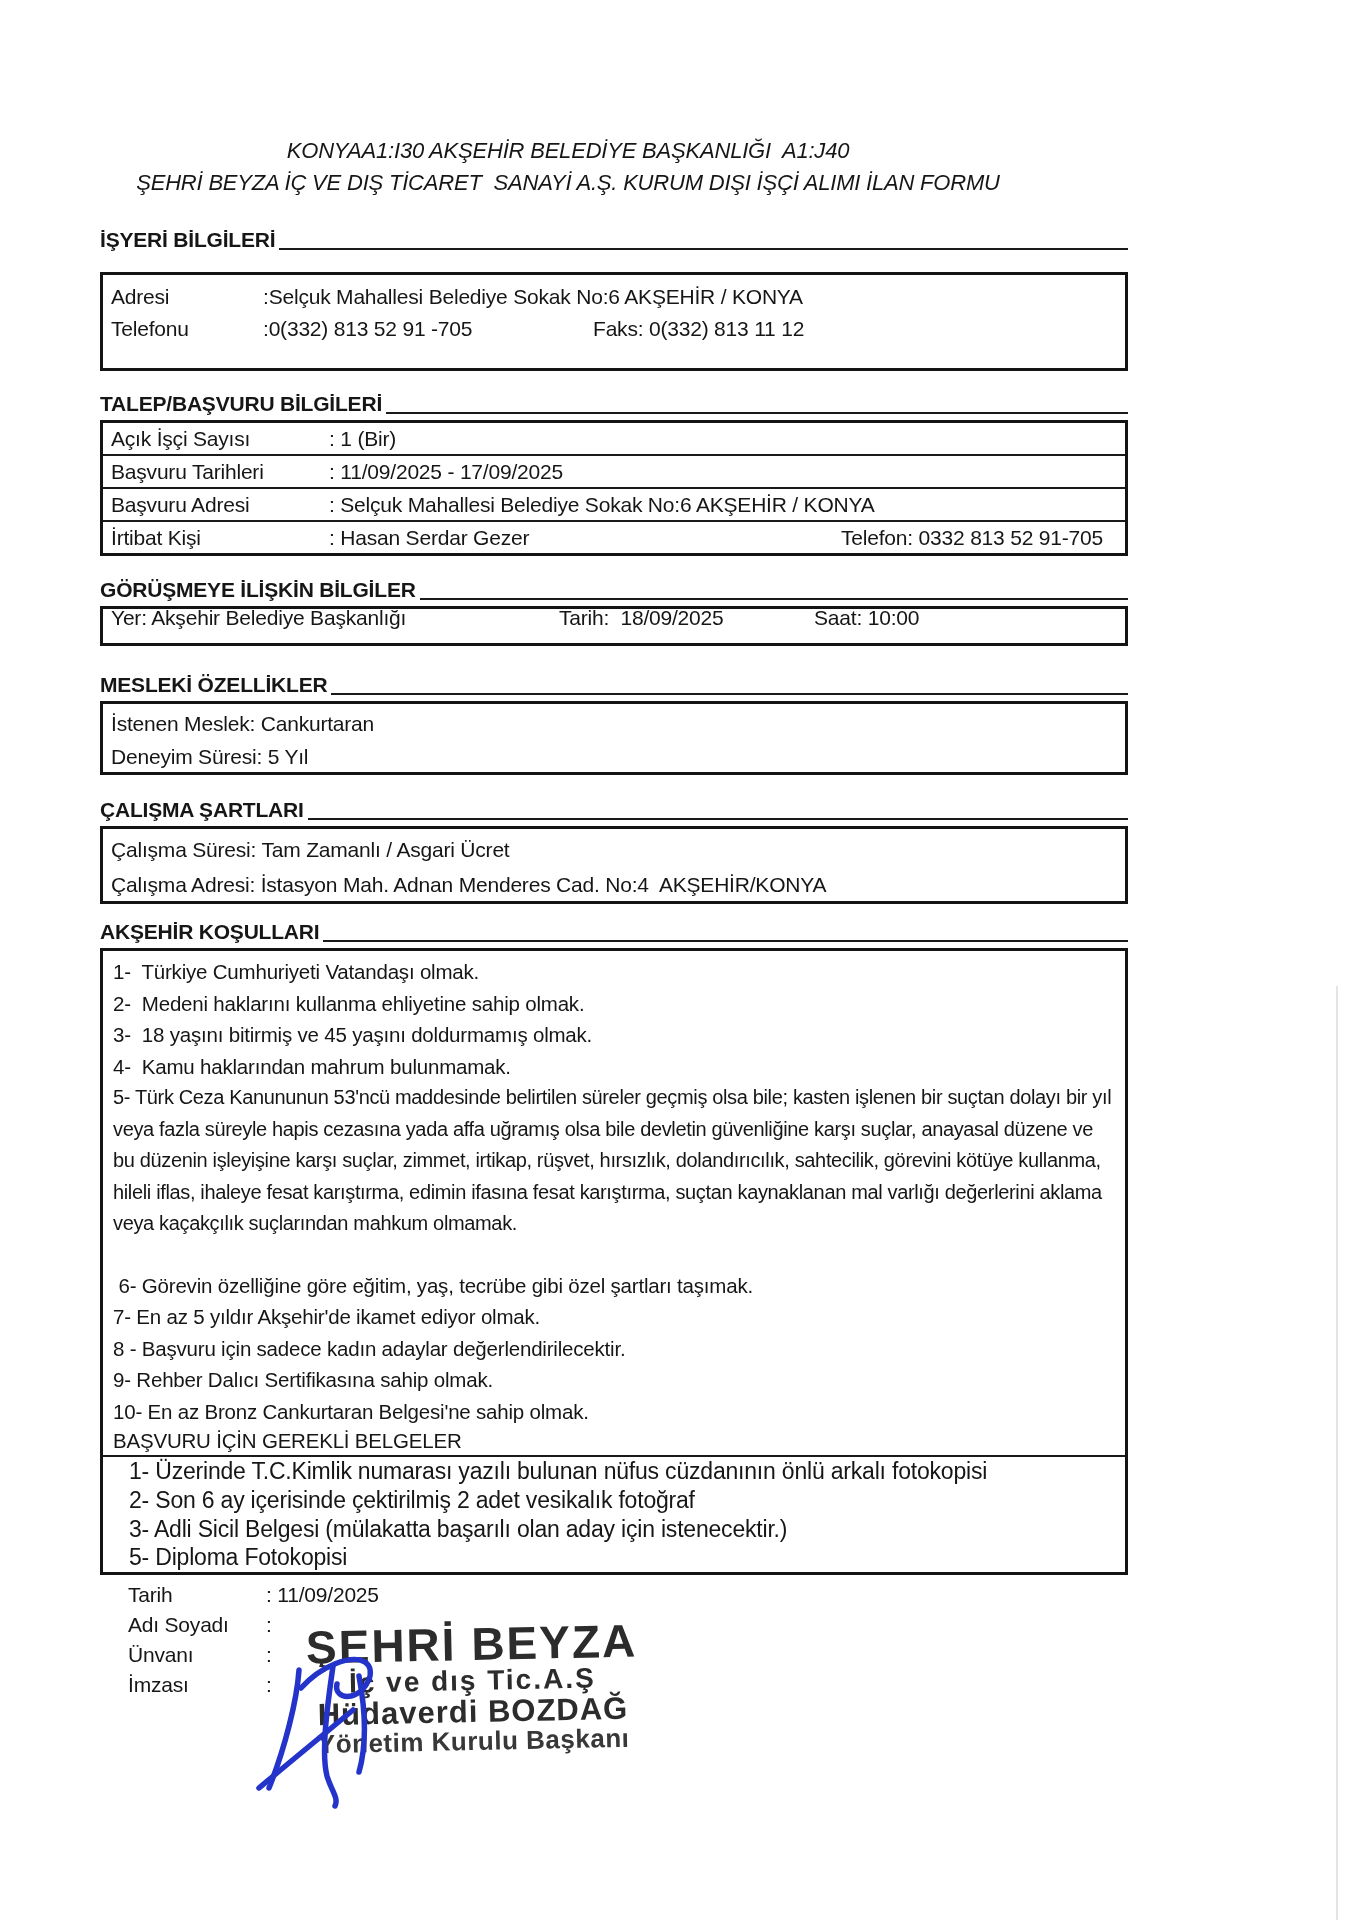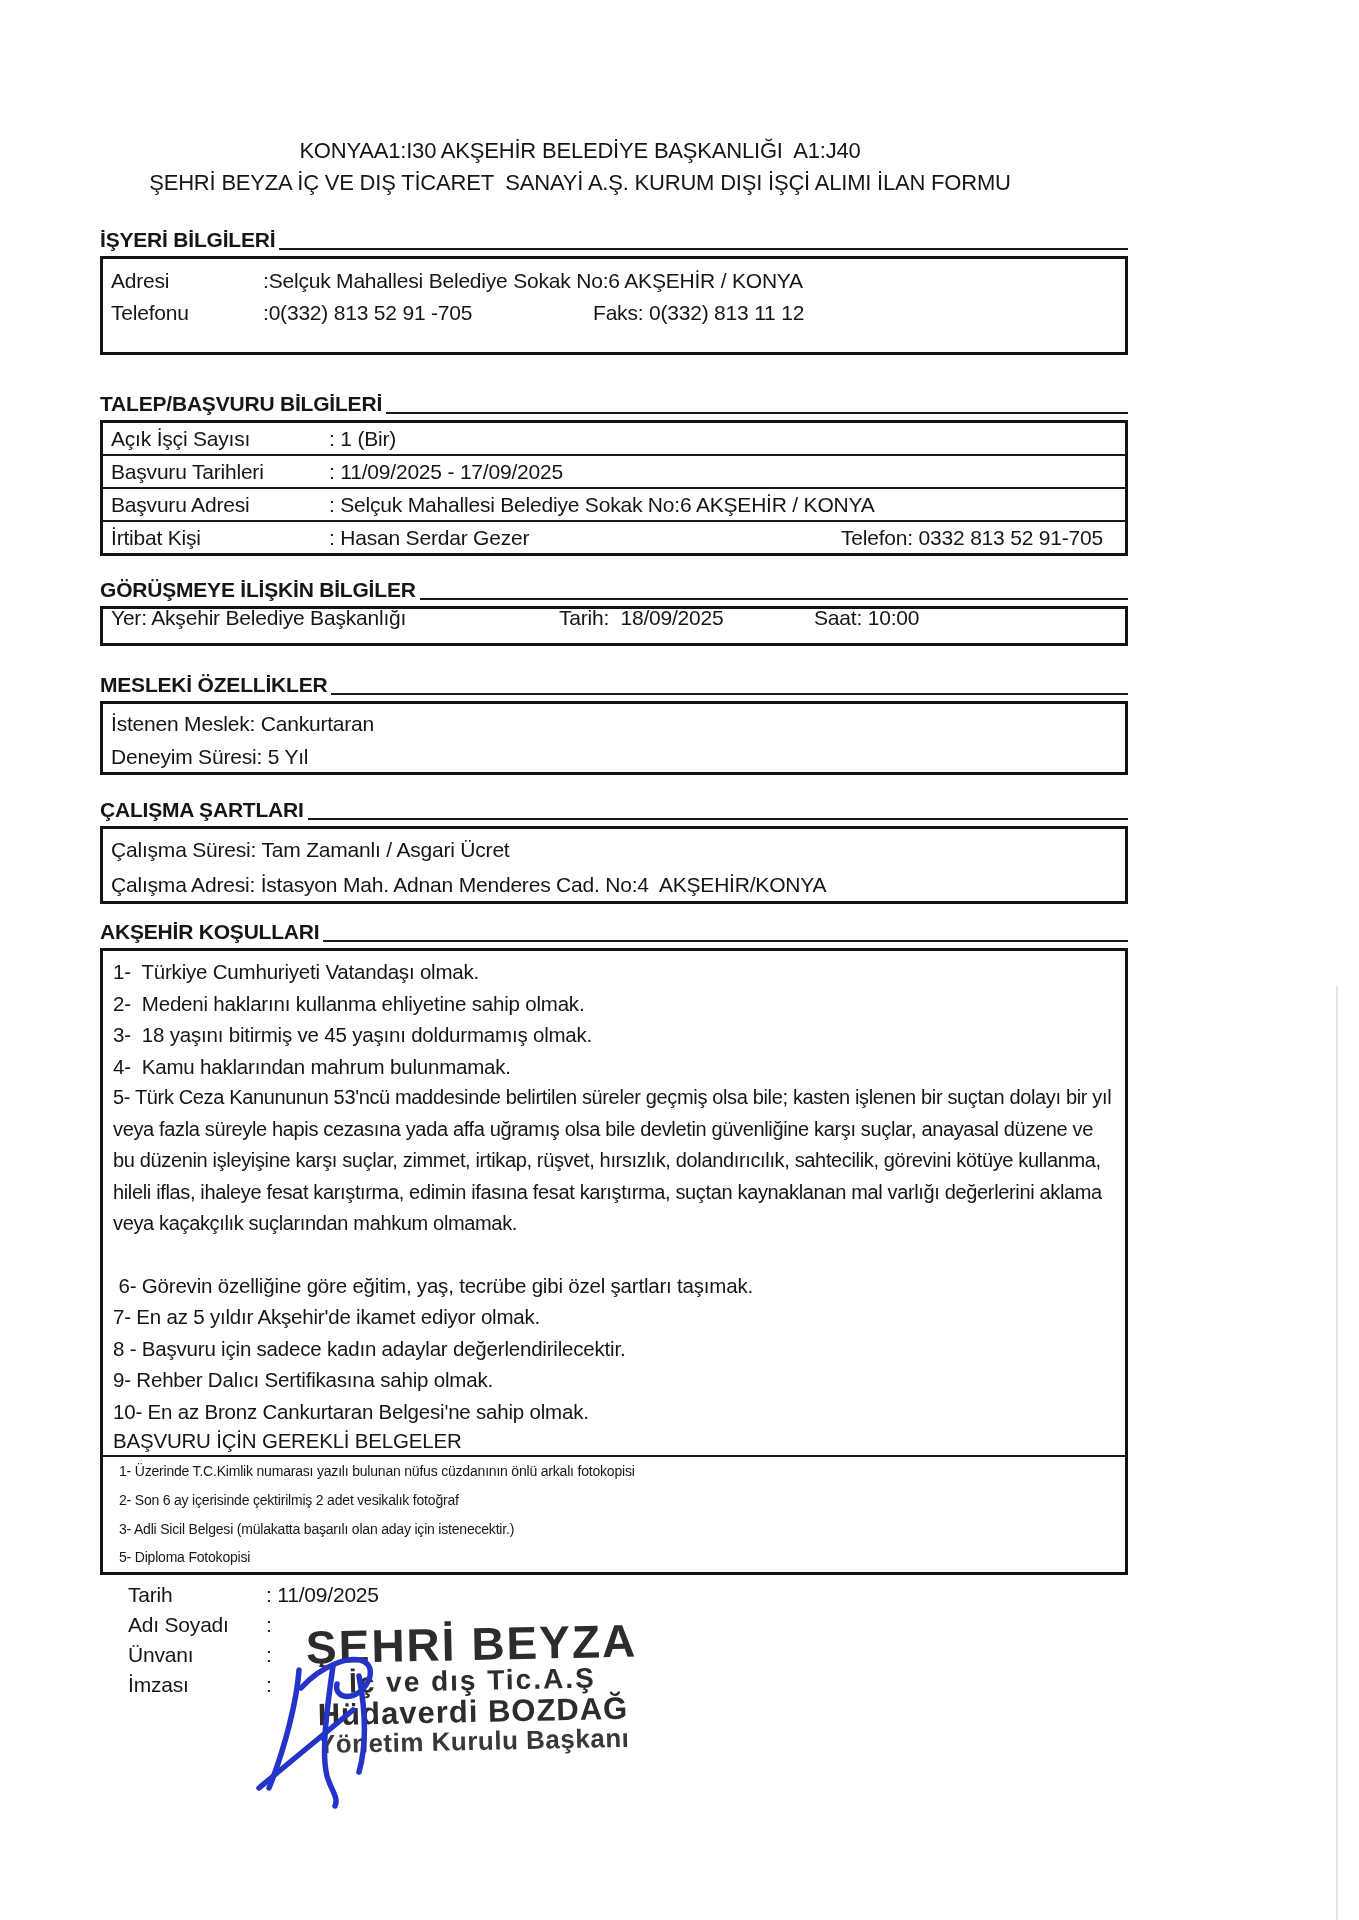--- a/index.html
+++ b/index.html
@@ -2,37 +2,37 @@
 <html><head>
 <meta charset="utf-8">
 <style>
   html,body{margin:0;padding:0;background:#888;}
   .page{
     position:relative;width:1359px;height:1920px;background:#ffffff;
     font-family:"Liberation Sans",sans-serif;color:#161616;overflow:hidden;
     letter-spacing:-0.2px;
   }
   .abs{position:absolute;}
-  .hdr{left:16px;top:0;width:1128px;text-align:center;font-size:22px;white-space:pre-wrap;}
+  .hdr{left:4px;top:0;width:1128px;text-align:center;font-size:22px;white-space:pre-wrap;font-style:italic;}
   .section{left:100px;width:1028px;}
   .sec-head{display:flex;height:24px;}
   .sec-head .t{font-weight:bold;font-size:21px;white-space:pre-wrap;flex:0 0 auto;}
   .sec-head .rule{flex:1 1 auto;border-bottom:2px solid #1a1a1a;margin-left:4px;margin-bottom:2px;}
   .box{border:3px solid #141414;background:#fff;box-sizing:border-box;}
   .row{display:flex;align-items:center;font-size:21px;white-space:pre-wrap;}
   .row .lbl{flex:0 0 auto;padding-left:8px;}
   .row .val{white-space:pre-wrap;}
   .sep{border-bottom:2px solid #1a1a1a;}
   .lbl-w1{width:152px;}
   .lbl-w2{width:218px;}
   .mlist .item{font-size:20.5px;line-height:31.5px;padding:0 10px;white-space:pre-wrap;}
   .mlist .para{font-size:20px;line-height:31.6px;padding:0 10px;letter-spacing:-0.35px;white-space:pre-wrap;}
   .mlist .spacer{height:30px;}
   .mlist .subhead{font-size:20.5px;line-height:28px;padding:0 10px;border-bottom:2px solid #1a1a1a;white-space:pre-wrap;}
-  .mlist .bitem{font-size:14px;line-height:28.6px;padding:0 16px;white-space:pre-wrap;}
+  .mlist .bitem{font-size:23px;line-height:28.6px;padding:0 26px;white-space:pre-wrap;}
   .foot-row{display:flex;font-size:21px;height:30px;align-items:center;white-space:pre-wrap;}
   .foot-row .flbl{width:138px;}
   .stamp{text-align:center;color:#2c2c2c;transform:rotate(-1.2deg);}
   .stamp .s1{font-size:46px;font-weight:bold;letter-spacing:2px;line-height:44px;white-space:nowrap;}
   .stamp .s2{font-size:28px;font-weight:bold;letter-spacing:2px;line-height:30px;white-space:nowrap;}
   .stamp .s3{font-size:31px;font-weight:bold;letter-spacing:1px;line-height:31px;white-space:nowrap;}
   .stamp .s4{font-size:26px;font-weight:600;color:#383838;letter-spacing:0.5px;line-height:28px;white-space:nowrap;}
   .scan-line{background:#e4e4e4;}
 </style>
 </head>
@@ -41,21 +41,21 @@
 <div class="page">
 
   <div class="abs hdr" style="top:138px;">KONYAA1:I30 AKŞEHİR BELEDİYE BAŞKANLIĞI  A1:J40</div>
   <div class="abs hdr" style="top:170px;">ŞEHRİ BEYZA İÇ VE DIŞ TİCARET  SANAYİ A.Ş. KURUM DIŞI İŞÇİ ALIMI İLAN FORMU</div>
 
   <div class="abs section" style="top:228px;">
     <div class="sec-head">
       <span class="t">İŞYERİ BİLGİLERİ</span>
       <span class="rule"></span>
     </div>
-    <div class="box" style="margin-top:4px;height:99px;padding-top:6px;">
+    <div class="box" style="margin-top:20px;height:99px;padding-top:6px;">
       <div class="row" style="height:32px;">
         <span class="lbl lbl-w1">Adresi</span>
         <span class="val">:Selçuk Mahallesi Belediye Sokak No:6 AKŞEHİR / KONYA</span>
       </div>
       <div class="row" style="height:32px;">
         <span class="lbl lbl-w1">Telefonu</span>
         <span class="val" style="width:330px;">:0(332) 813 52 91 -705</span>
         <span class="val">Faks: 0(332) 813 11 12</span>
       </div>
     </div>

